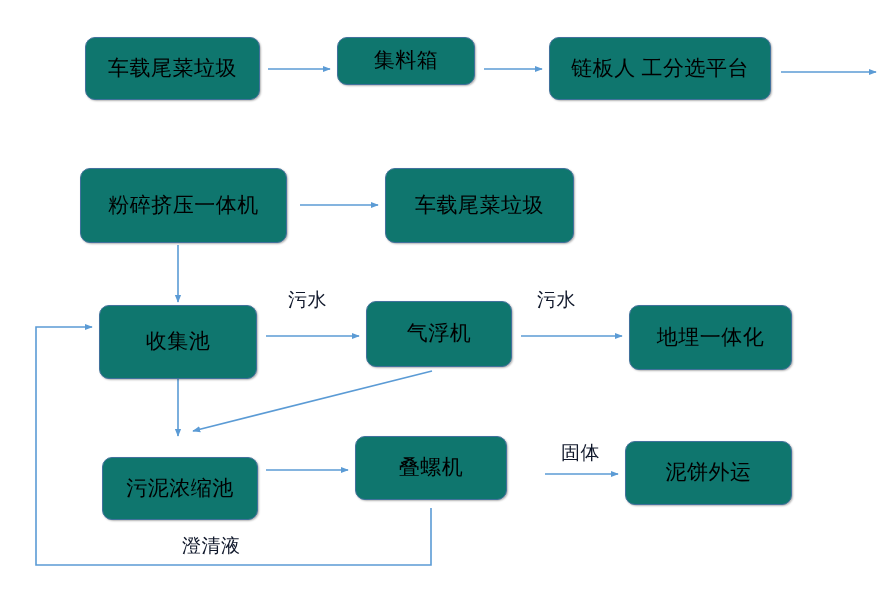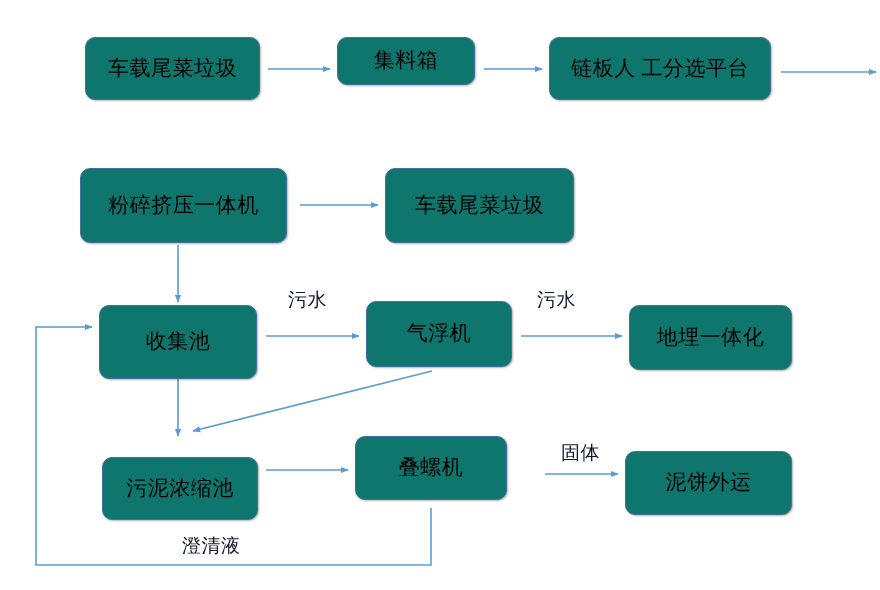--- a/index.html
+++ b/index.html
@@ -97,21 +97,21 @@
   <div class="node" style="left:99px; top:305px; width:158px; height:74px;">收集池</div>
 
   <div class="node" style="left:366px; top:301px; width:146px; height:66px;">气浮机</div>
 
   <div class="node" style="left:629px; top:305px; width:163px; height:65px;">地埋一体化</div>
 
   <div class="node" style="left:102px; top:457px; width:156px; height:63px;">污泥浓缩池</div>
 
   <div class="node" style="left:355px; top:436px; width:152px; height:64px;">叠螺机</div>
 
-  <div class="node" style="left:625px; top:451px; width:167px; height:64px;text-align:right;">泥饼外运</div>
+  <div class="node" style="left:625px; top:441px; width:167px; height:64px;text-align:right;">泥饼外运</div>
 
   <div class="edge-label" style="left:288px; top:290px;">污水</div>
 
   <div class="edge-label" style="left:537px; top:290px;">污水</div>
 
   <div class="edge-label" style="left:561px; top:443px;">固体</div>
 
   <div class="edge-label" style="left:182px; top:536px;">澄清液</div>
 
 </div>

